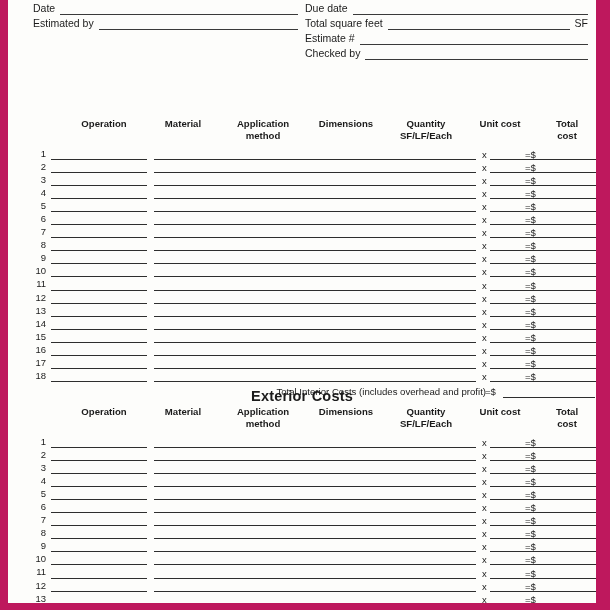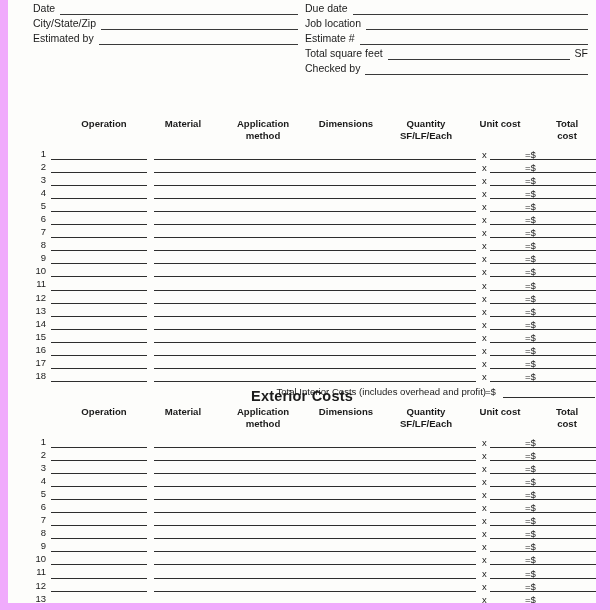--- a/index.html
+++ b/index.html
@@ -15,21 +15,21 @@
     overflow: hidden;
     font-family: "Liberation Sans", sans-serif;
     color: #1b1b1b;
   }
 
   
   #page {
     position: relative;
     width: 610px;
     height: 610px;
-    background: #f0abfc;
+    background: #be185d;
     overflow: hidden;
   }
   #sheet {
     position: absolute;
     left: 8px;
     top: 0px;
     width: 588px;
     height: 603px;
     background: #fdfdfb;
     overflow: hidden;
@@ -180,45 +180,37 @@
   <div id="sheet">
     <div id="inner">
 
       <div class="info-block">
         <div class="info-col left" id="info-left">
             <div class="info-row">
               <span class="info-label">Date</span>
               <span class="info-rule"></span>
             </div>
             <div class="info-row">
-              <span class="info-label">City/State/Zip</span>
-              <span class="info-rule"></span>
-            </div>
-            <div class="info-row">
               <span class="info-label">Estimated by</span>
               <span class="info-rule"></span>
             </div>
           </div>
         <div class="info-col right" id="info-right">
             <div class="info-row">
               <span class="info-label">Due date</span>
               <span class="info-rule"></span>
             </div>
             <div class="info-row">
-              <span class="info-label">Job location</span>
+              <span class="info-label">Total square feet</span>
               <span class="info-rule"></span>
+              <span class="info-suffix">SF</span>
             </div>
             <div class="info-row">
               <span class="info-label">Estimate #</span>
               <span class="info-rule"></span>
-            </div>
-            <div class="info-row">
-              <span class="info-label">Total square feet</span>
-              <span class="info-rule"></span>
-              <span class="info-suffix">SF</span>
             </div>
             <div class="info-row">
               <span class="info-label">Checked by</span>
               <span class="info-rule"></span>
             </div>
           </div>
       </div>
 
 
       <div class="cost-table" id="interior-table" style="top:118px;">

